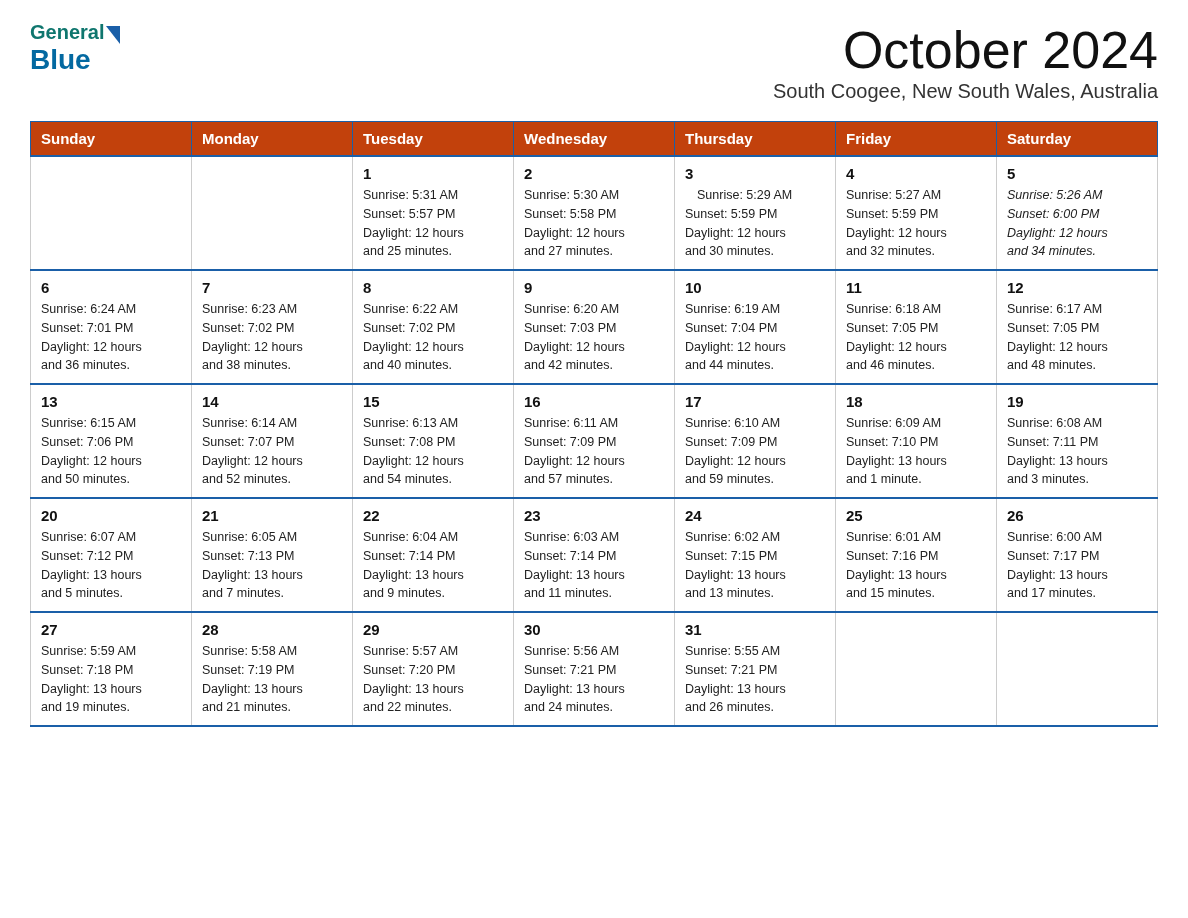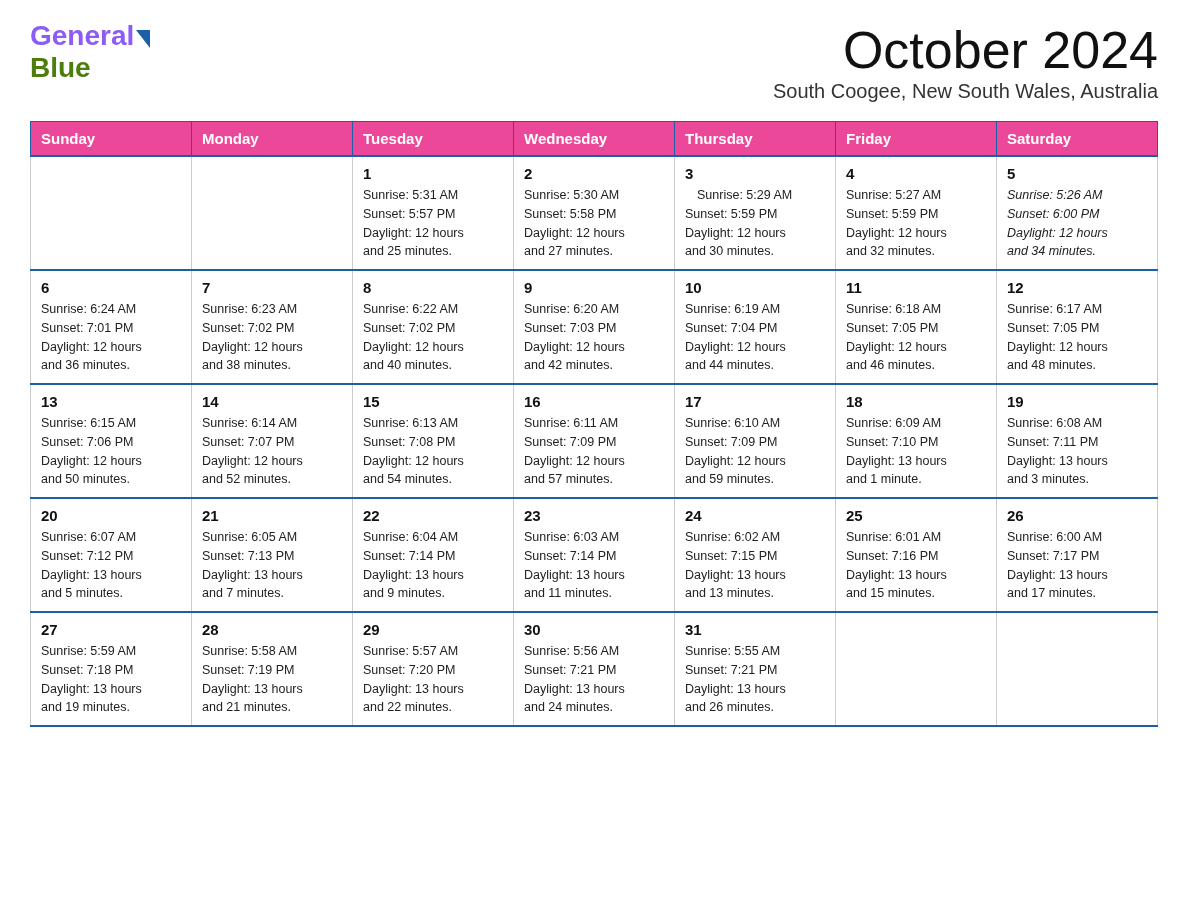--- a/index.html
+++ b/index.html
@@ -15,23 +15,23 @@
       justify-content: space-between;
       align-items: flex-start;
       margin-bottom: 8px;
     }
     .logo {
       display: flex;
       flex-direction: column;
       align-items: flex-start;
     }
     .logo-general {
-      font-size: 28px;
-      font-weight: bold;
-      color: #8b5cf6;
+      font-size: 20px;
+      font-weight: bold;
+      color: #0f766e;
     }
     .logo-arrow {
       width: 0;
       height: 0;
       border-left: 14px solid transparent;
       border-right: 0px solid transparent;
       border-top: 18px solid #1a5fa8;
       margin-left: 2px;
       margin-top: 6px;
     }
@@ -46,21 +46,21 @@
       color: #333;
       text-align: right;
       margin-bottom: 10px;
     }
     .calendar-table {
       width: 100%;
       border-collapse: collapse;
       border: 1px solid #aaa;
     }
     .calendar-table th {
-      background-color: #ec4899;
+      background-color: #c2410c;
       color: #fff;
       font-size: 15px;
       font-weight: bold;
       padding: 8px 10px;
       text-align: left;
       border: 1px solid #1a5fa8;
     }
     .calendar-table td {
       vertical-align: top;
       padding: 8px 10px;
@@ -87,21 +87,21 @@
     }
     .empty-cell {
       background: #fff;
     }
     .logo-line {
       display: flex;
       align-items: center;
     }
     .logo-blue-line {
       display: block;
-      color: #4d7c0f;
+      color: #0369a1;
       font-size: 28px;
       font-weight: bold;
     }
   </style>
 </head>
 <body>
 
 <div class="header-row">
   <div class="logo">
     <div class="logo-line">

